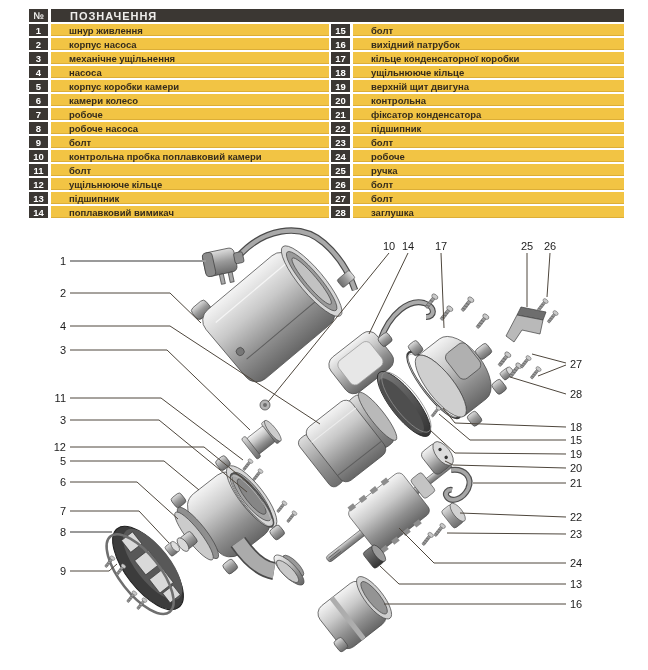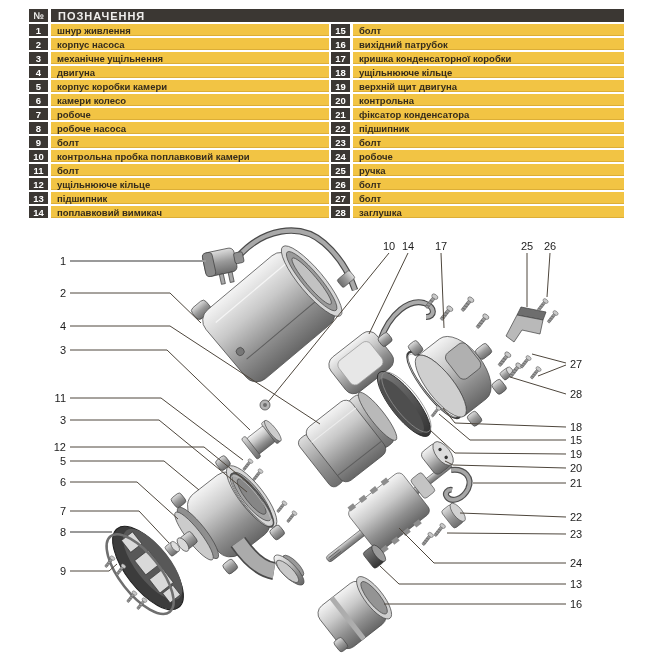--- a/index.html
+++ b/index.html
@@ -4,31 +4,31 @@
 <style>
   html,body{margin:0;padding:0;}
   body{width:648px;height:670px;background:#ffffff;position:relative;
        font-family:"Liberation Sans",sans-serif;overflow:hidden;}
   #legend{position:absolute;left:29px;top:9px;width:595px;}
   .lg-header{display:flex;height:13px;margin-bottom:2px;}
   .lg-header .num{width:19px;flex:none;background:#3B3733;color:#efeeec;
        font-size:9.5px;font-weight:bold;display:flex;align-items:center;justify-content:center;
        margin-right:3px;}
   .lg-header .ttl{flex:1;background:#3B3733;color:#efeeec;font-size:11px;font-weight:bold;
-       letter-spacing:1px;display:flex;align-items:center;padding-left:7px;}
+       letter-spacing:1px;display:flex;align-items:center;padding-left:19px;}
   .lg-cols{display:flex;}
   .lg-col{display:flex;flex-direction:column;}
   .lg-col.left{width:300px;margin-right:2px;}
   .lg-col.right{width:293px;}
   .lg-row{display:flex;height:12px;margin-bottom:2px;}
   .badge{width:19px;flex:none;background:#3B3733;color:#ffffff;font-size:9.5px;font-weight:bold;
        display:flex;align-items:center;justify-content:center;margin-right:3px;}
   .bar{flex:1;background:#F2C444;box-shadow:inset 0 -1px 0 rgba(120,80,0,.18);
        color:#352c1c;font-size:9.5px;font-weight:bold;display:flex;align-items:center;
-       padding-left:6px;white-space:nowrap;overflow:hidden;}
+       padding-left:18px;white-space:nowrap;overflow:hidden;}
   #diagram{position:absolute;left:0;top:0;width:648px;height:670px;}
   #callout-layer text{font-family:"Liberation Sans",sans-serif;font-size:11px;fill:#1d1d1d;}
 </style>
 </head>
 <body>
 
 <svg id="diagram" viewBox="0 0 648 670" xmlns="http://www.w3.org/2000/svg">
   <defs>
     <linearGradient id="gBody" x1="0" y1="0" x2="0" y2="1">
       <stop offset="0" stop-color="#f4f4f4"></stop>
@@ -337,21 +337,21 @@
         <div class="lg-row">
           <div class="badge">2</div>
           <div class="bar">корпус насоса</div>
         </div>
         <div class="lg-row">
           <div class="badge">3</div>
           <div class="bar">механічне ущільнення</div>
         </div>
         <div class="lg-row">
           <div class="badge">4</div>
-          <div class="bar">двигуна</div>
+          <div class="bar">насоса</div>
         </div>
         <div class="lg-row">
           <div class="badge">5</div>
           <div class="bar">корпус коробки камери</div>
         </div>
         <div class="lg-row">
           <div class="badge">6</div>
           <div class="bar">камери колесо</div>
         </div>
         <div class="lg-row">
@@ -391,21 +391,21 @@
         <div class="lg-row">
           <div class="badge">15</div>
           <div class="bar">болт</div>
         </div>
         <div class="lg-row">
           <div class="badge">16</div>
           <div class="bar">вихідний патрубок</div>
         </div>
         <div class="lg-row">
           <div class="badge">17</div>
-          <div class="bar">кришка конденсаторної коробки</div>
+          <div class="bar">кільце конденсаторної коробки</div>
         </div>
         <div class="lg-row">
           <div class="badge">18</div>
           <div class="bar">ущільнююче кільце</div>
         </div>
         <div class="lg-row">
           <div class="badge">19</div>
           <div class="bar">верхній щит двигуна</div>
         </div>
         <div class="lg-row">

